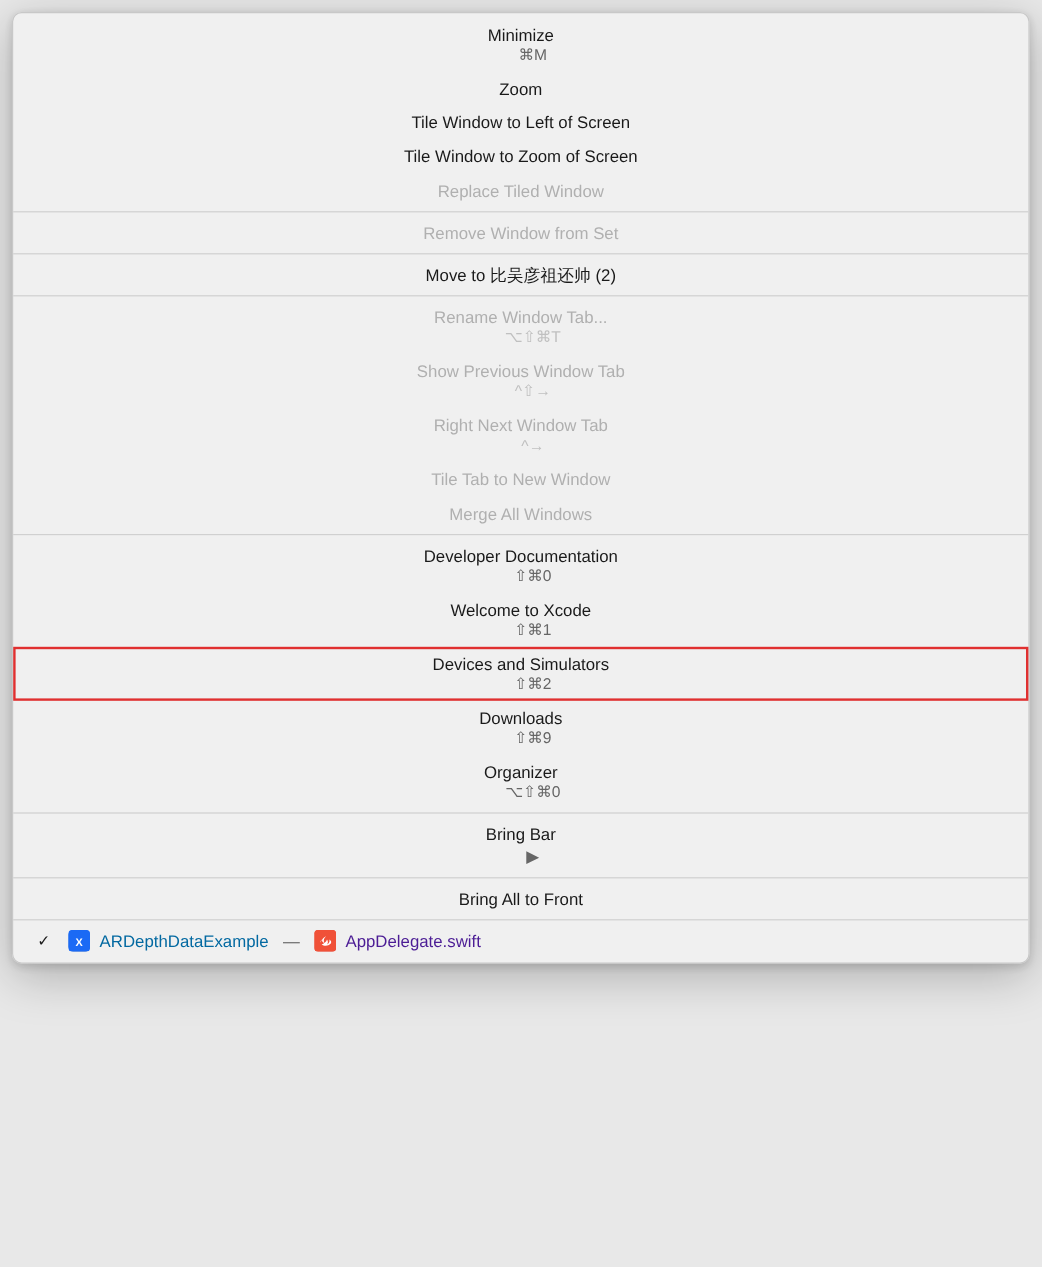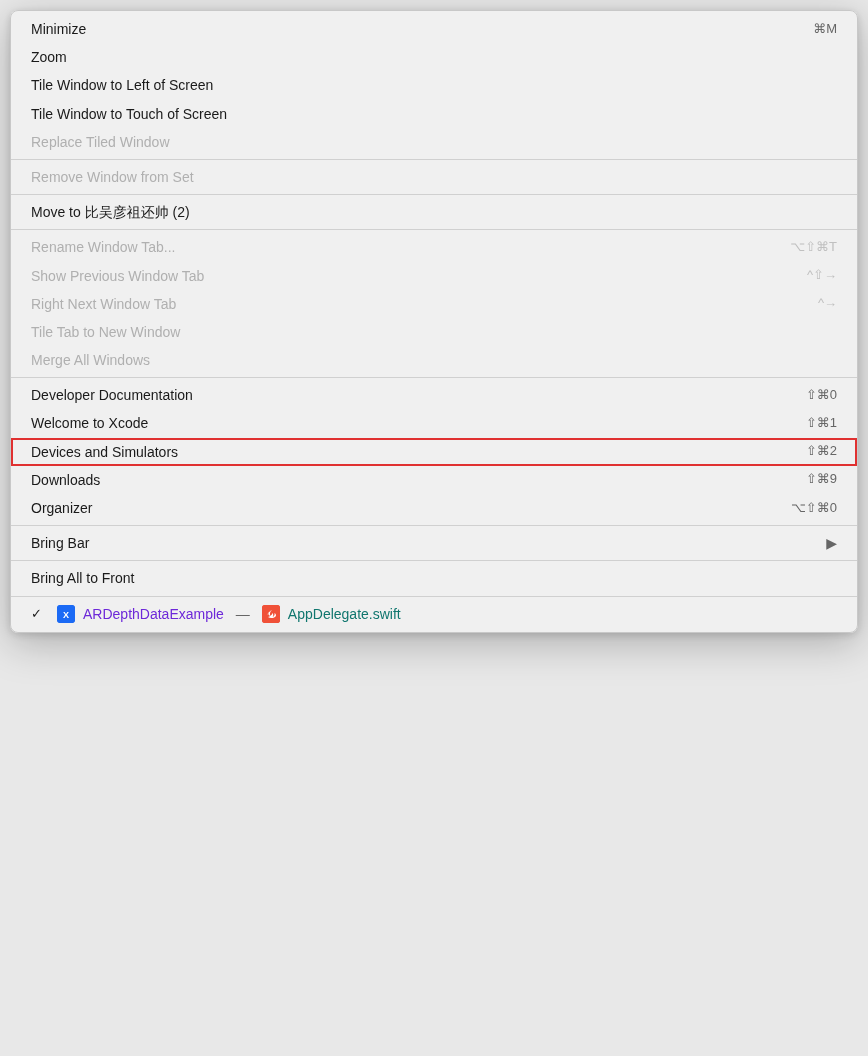--- a/index.html
+++ b/index.html
@@ -33,20 +33,21 @@
     .menu-item {
       display: flex;
       align-items: center;
       justify-content: space-between;
       padding: 5px 20px;
       min-height: 28px;
       cursor: pointer;
       font-size: 14px;
       color: #1a1a1a;
       line-height: 1.3;
+      flex-direction: column;
     }
 
     .menu-item.disabled {
       color: #b0b0b0;
       cursor: default;
     }
 
     .menu-item.highlighted {
       outline: 2px solid #e03030;
       outline-offset: -2px;
@@ -134,21 +135,21 @@
     <span class="menu-item-label">Zoom</span>
     <span class="menu-item-shortcut"></span>
   </div>
 
   <div class="menu-item">
     <span class="menu-item-label">Tile Window to Left of Screen</span>
     <span class="menu-item-shortcut"></span>
   </div>
 
   <div class="menu-item">
-    <span class="menu-item-label">Tile Window to Touch of Screen</span>
+    <span class="menu-item-label">Tile Window to Zoom of Screen</span>
     <span class="menu-item-shortcut"></span>
   </div>
 
   <div class="menu-item disabled">
     <span class="menu-item-label">Replace Tiled Window</span>
     <span class="menu-item-shortcut"></span>
   </div>
 
   <div class="divider"></div>
 
@@ -235,25 +236,25 @@
   <div class="divider"></div>
 
   <div class="bottom-item">
     <span class="checkmark" style="font-size:13px; width:14px; flex-shrink:0;">✓</span>
     <span class="xcode-icon" style="flex-shrink:0;">
       <svg width="18" height="18" viewBox="0 0 18 18" fill="none">
         <rect width="18" height="18" rx="3" fill="#1B6AF5"></rect>
         <text x="9" y="13" text-anchor="middle" font-size="9" fill="white" font-weight="bold" font-family="Helvetica">X</text>
       </svg>
     </span>
-    <span style="font-size:14px; color:#6d28d9;">ARDepthDataExample</span>
+    <span style="font-size:14px; color:#0369a1;">ARDepthDataExample</span>
     <span style="font-size:14px; color:#666; margin: 0 4px;">—</span>
     <span class="swift-icon" style="flex-shrink:0;">
       <svg width="18" height="18" viewBox="0 0 18 18" fill="none">
         <rect width="18" height="18" rx="3" fill="#F05138"></rect>
         <path d="M13.5 11.5 C11.5 13.5 8 13.5 6 12 C8 11.5 10 10 10.5 8 C11.5 9.5 11.5 11 10.5 12 C12 11.5 13 10 12.5 8 C14 9 14.5 10.5 13.5 11.5Z" fill="white"></path>
         <path d="M5 10.5 C5 10.5 6 7 10 5 C7.5 7 7.5 9.5 8.5 11 C7 10.5 6 9.5 6.5 8 C5.5 8.5 5 9.5 5 10.5Z" fill="white"></path>
       </svg>
     </span>
-    <span style="font-size:14px; color:#0f766e;">AppDelegate.swift</span>
+    <span style="font-size:14px; color:#4c1d95;">AppDelegate.swift</span>
   </div>
 
 </div>
 
 </body></html>

